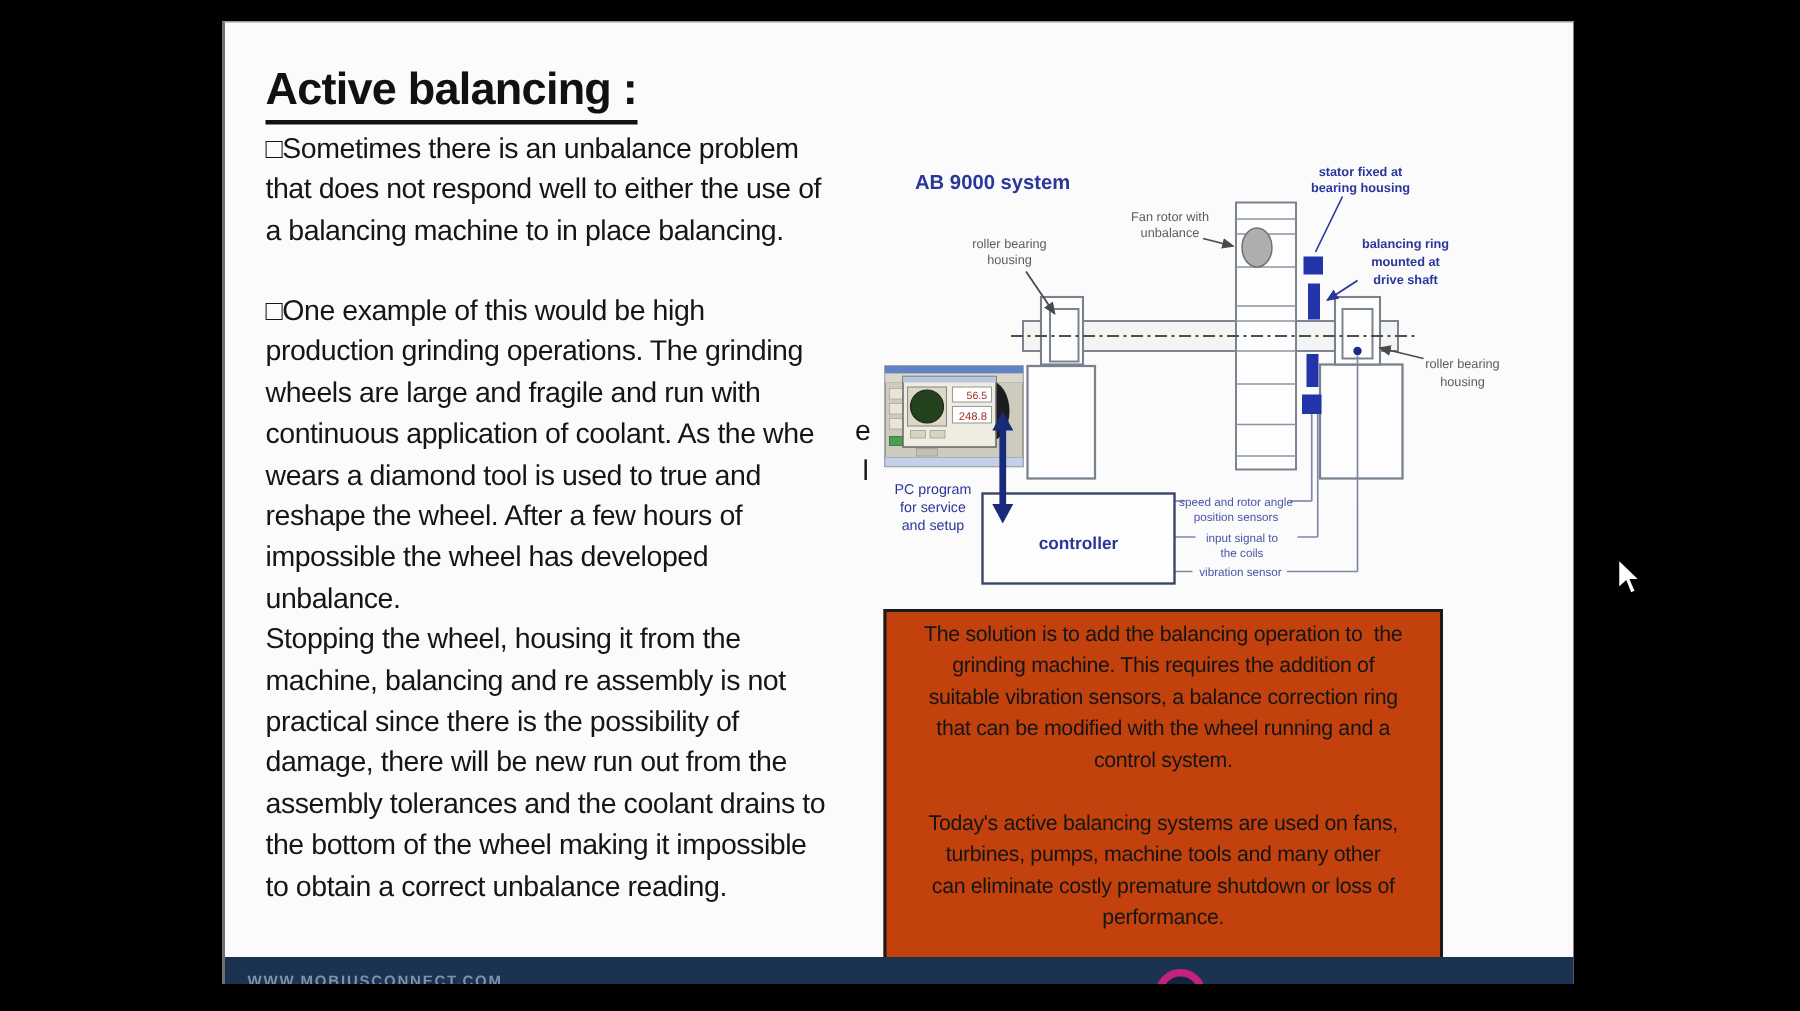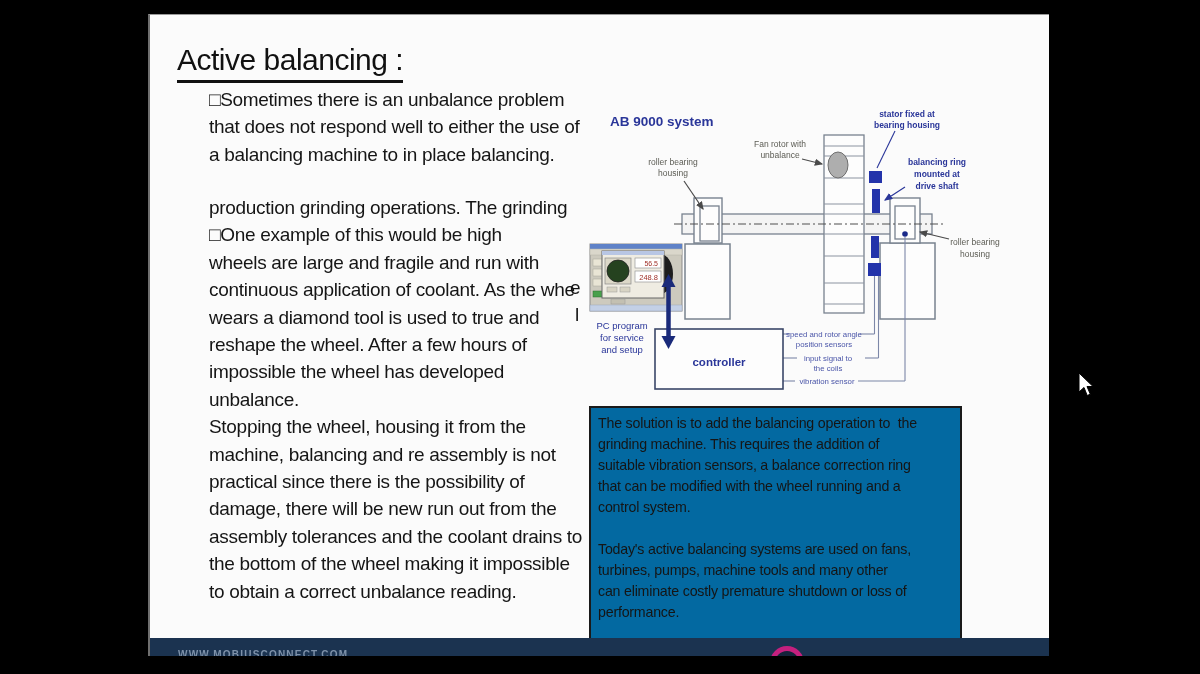--- a/index.html
+++ b/index.html
@@ -7,40 +7,40 @@
     width:1200px;height:674px;background:#000;position:relative;overflow:hidden;
     font-family:"Liberation Sans",sans-serif;
   }
   .slide{
     position:absolute;left:148px;top:14px;width:901px;height:660px;
     background:#fbfbfb;border-left:2px solid #6f6f6f;border-top:1px solid #9a9a9a;
     overflow:hidden;box-sizing:border-box;
   }
   .title{
     position:absolute;left:27px;top:28px;
-    font-size:30px;font-weight:normal;color:#111;letter-spacing:-0.5px;
+    font-size:30px;font-weight:bold;color:#111;letter-spacing:-0.5px;
     border-bottom:3px solid #111;padding-bottom:3px;display:inline-block;
   }
   .body-col{position:absolute;left:27px;color:#151515;}
-  .t-line{font-size:19px;line-height:27.4px;letter-spacing:-0.3px;white-space:pre;margin-left:32px;}
+  .t-line{font-size:19px;line-height:27.4px;letter-spacing:-0.3px;white-space:pre;}
   .stray{position:absolute;font-size:19px;color:#151515;}
   .solution-box{
     position:absolute;left:439px;top:391px;width:373px;height:254px;
-    border:2px solid #1a1a1a;background:#0369a1;box-sizing:border-box;
-    padding:5px 7px;color:#151515;
+    border:2px solid #1a1a1a;background:#c2410c;box-sizing:border-box;
+    padding:5px 7px;color:#151515;text-align:center;
   }
   .bx-line{font-size:14.2px;line-height:21px;letter-spacing:-0.2px;white-space:pre;}
   .bx-gap{height:21px;}
   .diagram{position:absolute;left:437px;top:86px;width:445px;height:300px;}
   .diagram text{font-family:"Liberation Sans",sans-serif;}
   .footer-bar{
     position:absolute;left:0;top:623px;width:901px;height:37px;background:#1b3350;
   }
   .footer-url{
-    position:absolute;left:28px;top:11px;font-size:10px;font-weight:bold;
+    position:absolute;left:15px;top:11px;font-size:10px;font-weight:bold;
     color:#7e92aa;letter-spacing:1.2px;
   }
   .brand-text{
     position:absolute;left:659px;top:5px;font-size:14.5px;font-weight:bold;
     color:#93a9c6;letter-spacing:1.5px;margin-top:14px;
   }
   .logo{
     position:absolute;left:620px;top:8px;width:24px;height:24px;border-radius:50%;
     background:#13233a;border:5px solid #c4207e;
   }
@@ -60,22 +60,22 @@
 
     <div class="title">Active balancing :</div>
 
     <div class="body-col" style="top:71px">
       <div class="t-line">□Sometimes there is an unbalance problem</div>
       <div class="t-line">that does not respond well to either the use of</div>
       <div class="t-line">a balancing machine to in place balancing.</div>
     </div>
 
     <div class="body-col" style="top:179px">
+      <div class="t-line">□One example of this would be high</div>
       <div class="t-line">production grinding operations. The grinding</div>
-      <div class="t-line">□One example of this would be high</div>
       <div class="t-line">wheels are large and fragile and run with</div>
       <div class="t-line">continuous application of coolant. As the whe</div>
       <div class="t-line">wears a diamond tool is used to true and</div>
       <div class="t-line">reshape the wheel. After a few hours of</div>
       <div class="t-line">impossible the wheel has developed</div>
       <div class="t-line">unbalance.</div>
       <div class="t-line">Stopping the wheel, housing it from the</div>
       <div class="t-line">machine, balancing and re assembly is not</div>
       <div class="t-line">practical since there is the possibility of</div>
       <div class="t-line">damage, there will be new run out from the</div>

